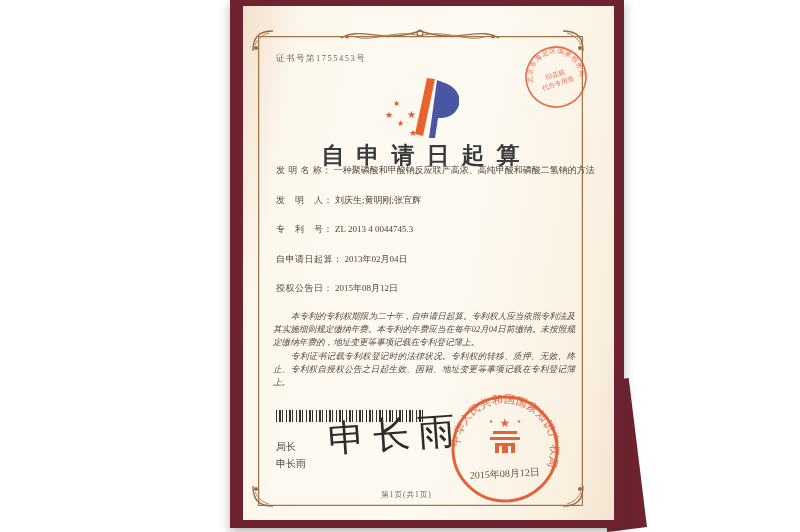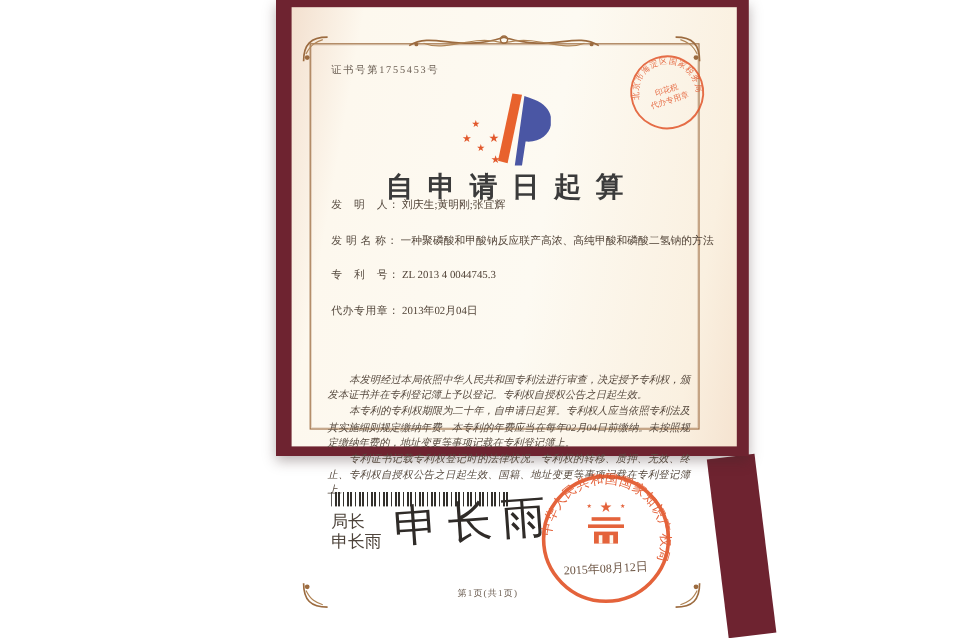--- a/index.html
+++ b/index.html
@@ -2,21 +2,21 @@
 <html><head>
 <meta charset="utf-8">
 <style>
   html,body{margin:0;padding:0;background:#ffffff;}
   .canvas{position:relative;width:800px;height:532px;background:#ffffff;overflow:hidden;
           font-family:"Liberation Serif","DejaVu Serif",serif;}
   
   .folder-wedge{position:absolute;left:598px;top:380px;width:40px;height:150px;
                 background:#6e2330;transform:rotate(-7deg);}
   
-  .photo{position:absolute;left:230px;top:0;width:394px;height:380px;background:#6e2330;
+  .photo{position:absolute;left:230px;top:0;width:394px;height:528px;background:#6e2330;
          box-shadow:0 4px 10px rgba(60,40,40,.35);}
   .page{position:absolute;left:13px;top:6px;right:10px;bottom:8px;
         background:linear-gradient(100deg,#f3e0cf 0%,#fdf8ee 14%,#fdfaf2 55%,#faf0e0 88%,#f5e3d0 100%);}
   .frame{position:absolute;left:15px;top:30px;right:31px;bottom:14px;
          border:1px solid #a2744a;box-shadow:inset 0 0 0 1px rgba(162,116,74,.25);}
   .orn-top{position:absolute;left:92px;top:16px;}
   .corner{position:absolute;}
   .c-tl{left:8px;top:23px;}
   .c-tr{left:318px;top:23px;transform:scaleX(-1);}
   .c-bl{left:8px;top:478px;transform:scaleY(-1);}
@@ -29,22 +29,22 @@
   .fields{position:absolute;left:33px;top:158px;display:flex;flex-direction:column;gap:16.5px;}
   .row{white-space:nowrap;font-size:9px;color:#55493e;}
   .row .lbl{letter-spacing:.5px;}
   .row .val{margin-left:2px;color:#514337;}
   .body-text{position:absolute;left:30px;top:304px;width:302px;font-size:8.6px;line-height:13.2px;
              color:#574a3f;font-style:italic;text-align:justify;}
   .body-text p{margin:0;text-indent:18px;}
   .barcode{position:absolute;left:33px;top:404px;width:148px;height:12px;
            background:repeating-linear-gradient(90deg,#33302c 0 1px,transparent 1px 3px,
                       #33302c 3px 5px,transparent 5px 6px,#33302c 6px 7px,transparent 7px 10px);}
-  .officer{position:absolute;left:33px;top:421px;font-size:14px;color:#4e443b;line-height:17px;
-           font-family:Liberation Serif, serif;}
+  .officer{position:absolute;left:33px;top:432px;font-size:10px;color:#4e443b;line-height:17px;
+           font-family:Liberation Sans, sans-serif;}
   .signature{position:absolute;left:85px;top:404px;font-size:37px;color:#2f2b28;
              transform:rotate(-4deg);letter-spacing:8px;font-weight:500;}
   .office-seal{position:absolute;left:204px;top:385px;z-index:5;opacity:.92;}
   .footer{position:absolute;left:1px;top:484px;width:325px;text-align:center;
           font-size:7.5px;color:#6a5c50;letter-spacing:1px;}
   svg{display:block;}
 </style>
 </head>
 <body>
 
@@ -107,35 +107,37 @@
         <text x="2" y="42" font-size="9" fill="#e2582c">★</text>
         <text x="14" y="50" font-size="8" fill="#e2582c">★</text>
         <text x="24" y="42" font-size="10" fill="#e2582c">★</text>
         <text x="26" y="60" font-size="9" fill="#e2582c">★</text>
       </svg>
 
       <div class="title">自申请日起算</div>
 
       <div class="fields">
         <div class="row">
-          <span class="lbl">发　明　人：</span><span class="val">刘庆生;黄明刚;张宜辉</span>
+          <span class="lbl">发 明 名 称：</span><span class="val">一种聚磷酸和甲酸钠反应联产高浓、高纯甲酸和磷酸二氢钠的方法</span>
         </div>
         <div class="row">
-          <span class="lbl">发 明 名 称：</span><span class="val">一种聚磷酸和甲酸钠反应联产高浓、高纯甲酸和磷酸二氢钠的方法</span>
+          <span class="lbl">发　明　人：</span><span class="val">刘庆生;黄明刚;张宜辉</span>
         </div>
         <div class="row">
           <span class="lbl">专　利　号：</span><span class="val">ZL 2013 4 0044745.3</span>
         </div>
         <div class="row">
-          <span class="lbl">代办专用章：</span><span class="val">2013年02月04日</span>
+          <span class="lbl">自申请日起算：</span><span class="val">2013年02月04日</span>
+        </div>
+        <div class="row">
+          <span class="lbl">授权公告日：</span><span class="val">2015年08月12日</span>
         </div>
       </div>
 
       <div class="body-text">
-        <p>本发明经过本局依照中华人民共和国专利法进行审查，决定授予专利权，颁发本证书并在专利登记簿上予以登记。专利权自授权公告之日起生效。</p>
         <p>本专利的专利权期限为二十年，自申请日起算。专利权人应当依照专利法及其实施细则规定缴纳年费。本专利的年费应当在每年02月04日前缴纳。未按照规定缴纳年费的，地址变更等事项记载在专利登记簿上。</p>
         <p>专利证书记载专利权登记时的法律状况。专利权的转移、质押、无效、终止、专利权自授权公告之日起生效、国籍、地址变更等事项记载在专利登记簿上。</p>
       </div>
 
       <div class="barcode"></div>
 
       <div class="officer">
         <div>局长</div>
         <div>申长雨</div>
       </div>

